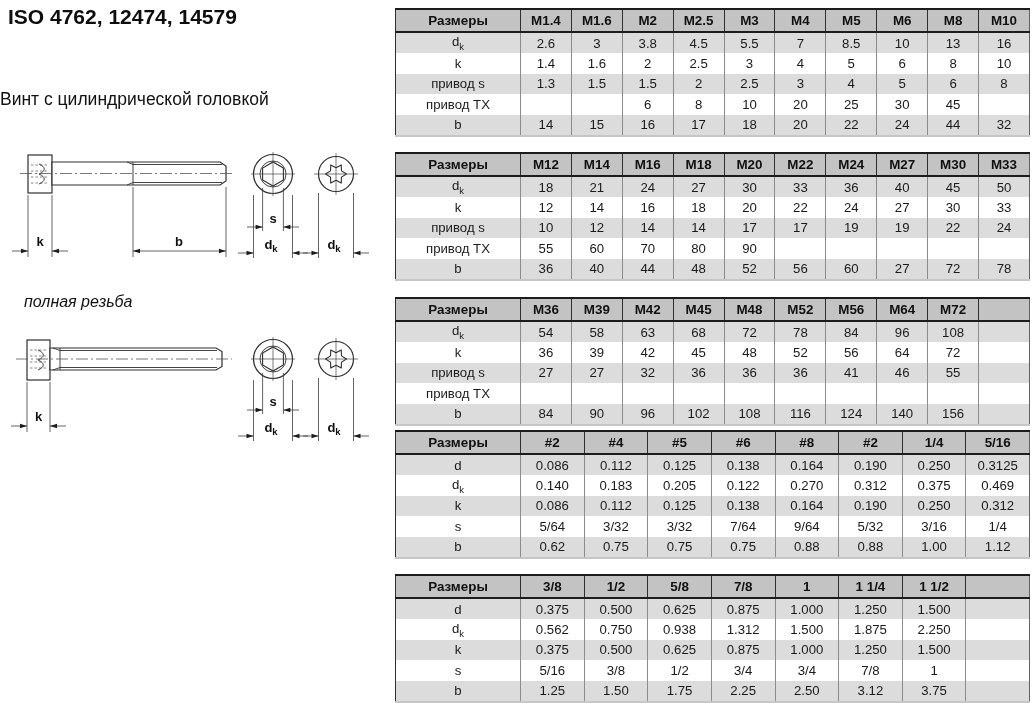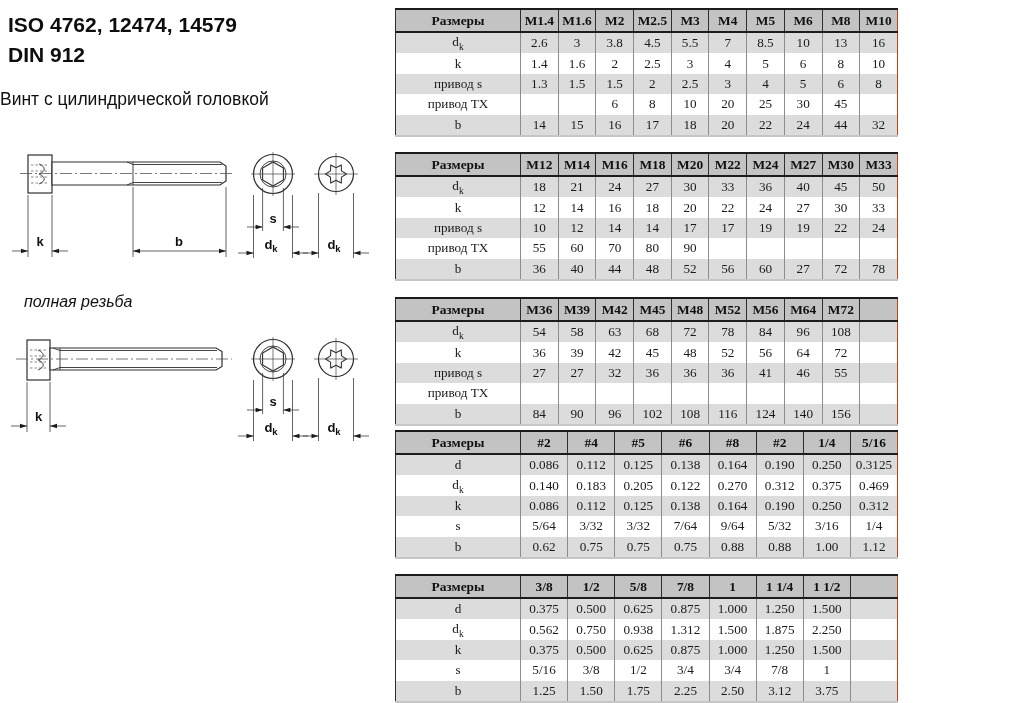--- a/index.html
+++ b/index.html
@@ -1,31 +1,31 @@
 <!DOCTYPE html>
 <html><head>
 <meta charset="utf-8">
 <style>
   html,body{margin:0;padding:0;}
   body{
     width:1034px;height:703px;position:relative;background:#ffffff;
     font-family:"Liberation Sans",sans-serif;color:#141414;overflow:hidden;
   }
   
-  .page-title{position:absolute;left:8px;top:2px;font-weight:bold;font-size:21px;line-height:30px;color:#0d0d0d;margin-top:8px;}
+  .page-title{position:absolute;left:8px;top:2px;font-weight:bold;font-size:21px;line-height:30px;color:#0d0d0d;}
   .page-subtitle{position:absolute;left:0;top:89px;font-size:17.5px;color:#111;}
   .full-thread-label{position:absolute;left:24px;top:293px;font-size:16px;color:#111;font-style:italic;}
   .drawing{position:absolute;left:0;}
   #drawing1{top:138px;}
   #drawing2{top:322px;}
   .dim-label{font:bold 13px "Liberation Sans",sans-serif;fill:#101010;text-anchor:middle;}
   .svg-sub{font-size:9.5px;font-weight:bold;}
   
   .tbl{position:absolute;left:395px;width:635px;}
-  .spec-table{border-collapse:collapse;table-layout:fixed;width:503px;font-family:Liberation Serif, serif;}
+  .spec-table{border-collapse:collapse;table-layout:fixed;width:635px;}
   .spec-table col.col-label{width:125px;}
   .spec-table th{
     background:#c3c3c3;font-weight:bold;font-size:13.4px;height:21px;padding:0 1px;
     text-align:center;vertical-align:middle;color:#101010;
     border-left:1px solid #2e2e2e;border-right:1px solid #2e2e2e;
     border-top:2px solid #1c1c1c;border-bottom:2px solid #1c1c1c;
   }
   .spec-table td{
     font-size:13.2px;height:20.4px;padding:0 1px;text-align:center;vertical-align:middle;
     border-left:1px solid #8c8c8c;border-right:1px solid #8c8c8c;color:#1a1a1a;
@@ -43,21 +43,20 @@
   .cline{stroke:#555;stroke-width:0.8;fill:none;stroke-dasharray:12 3 2 3;}
   .cross{stroke:#444;stroke-width:0.7;fill:none;}
   .hidden-line{stroke:#6a6a6a;stroke-width:0.8;fill:none;stroke-dasharray:2.5 2;}
   .arrow{fill:#1c1c1c;stroke:none;}
 </style>
 </head>
 <body>
 
 <div class="page-title">
   <div>ISO 4762, 12474, 14579</div>
-  <div>DIN 912</div>
 </div>
 <div class="page-subtitle">Винт с цилиндрической головкой</div>
 
 <svg id="drawing1" class="drawing" width="390" height="128" viewBox="0 0 390 128">
 
   <g>
     <rect class="outline" x="28" y="17" width="24" height="38"></rect>
     <path class="hidden-line" d="M31,27 H49 M31,33 H49 M31,39 H49 M31,45 H49"></path>
     <path class="thin" d="M39,26 c7,3 7,7 0,10 c7,3 7,7 0,10"></path>
     <path class="outline" d="M52,24 H220 L226,28 V43 L220,47 H52 Z"></path>

